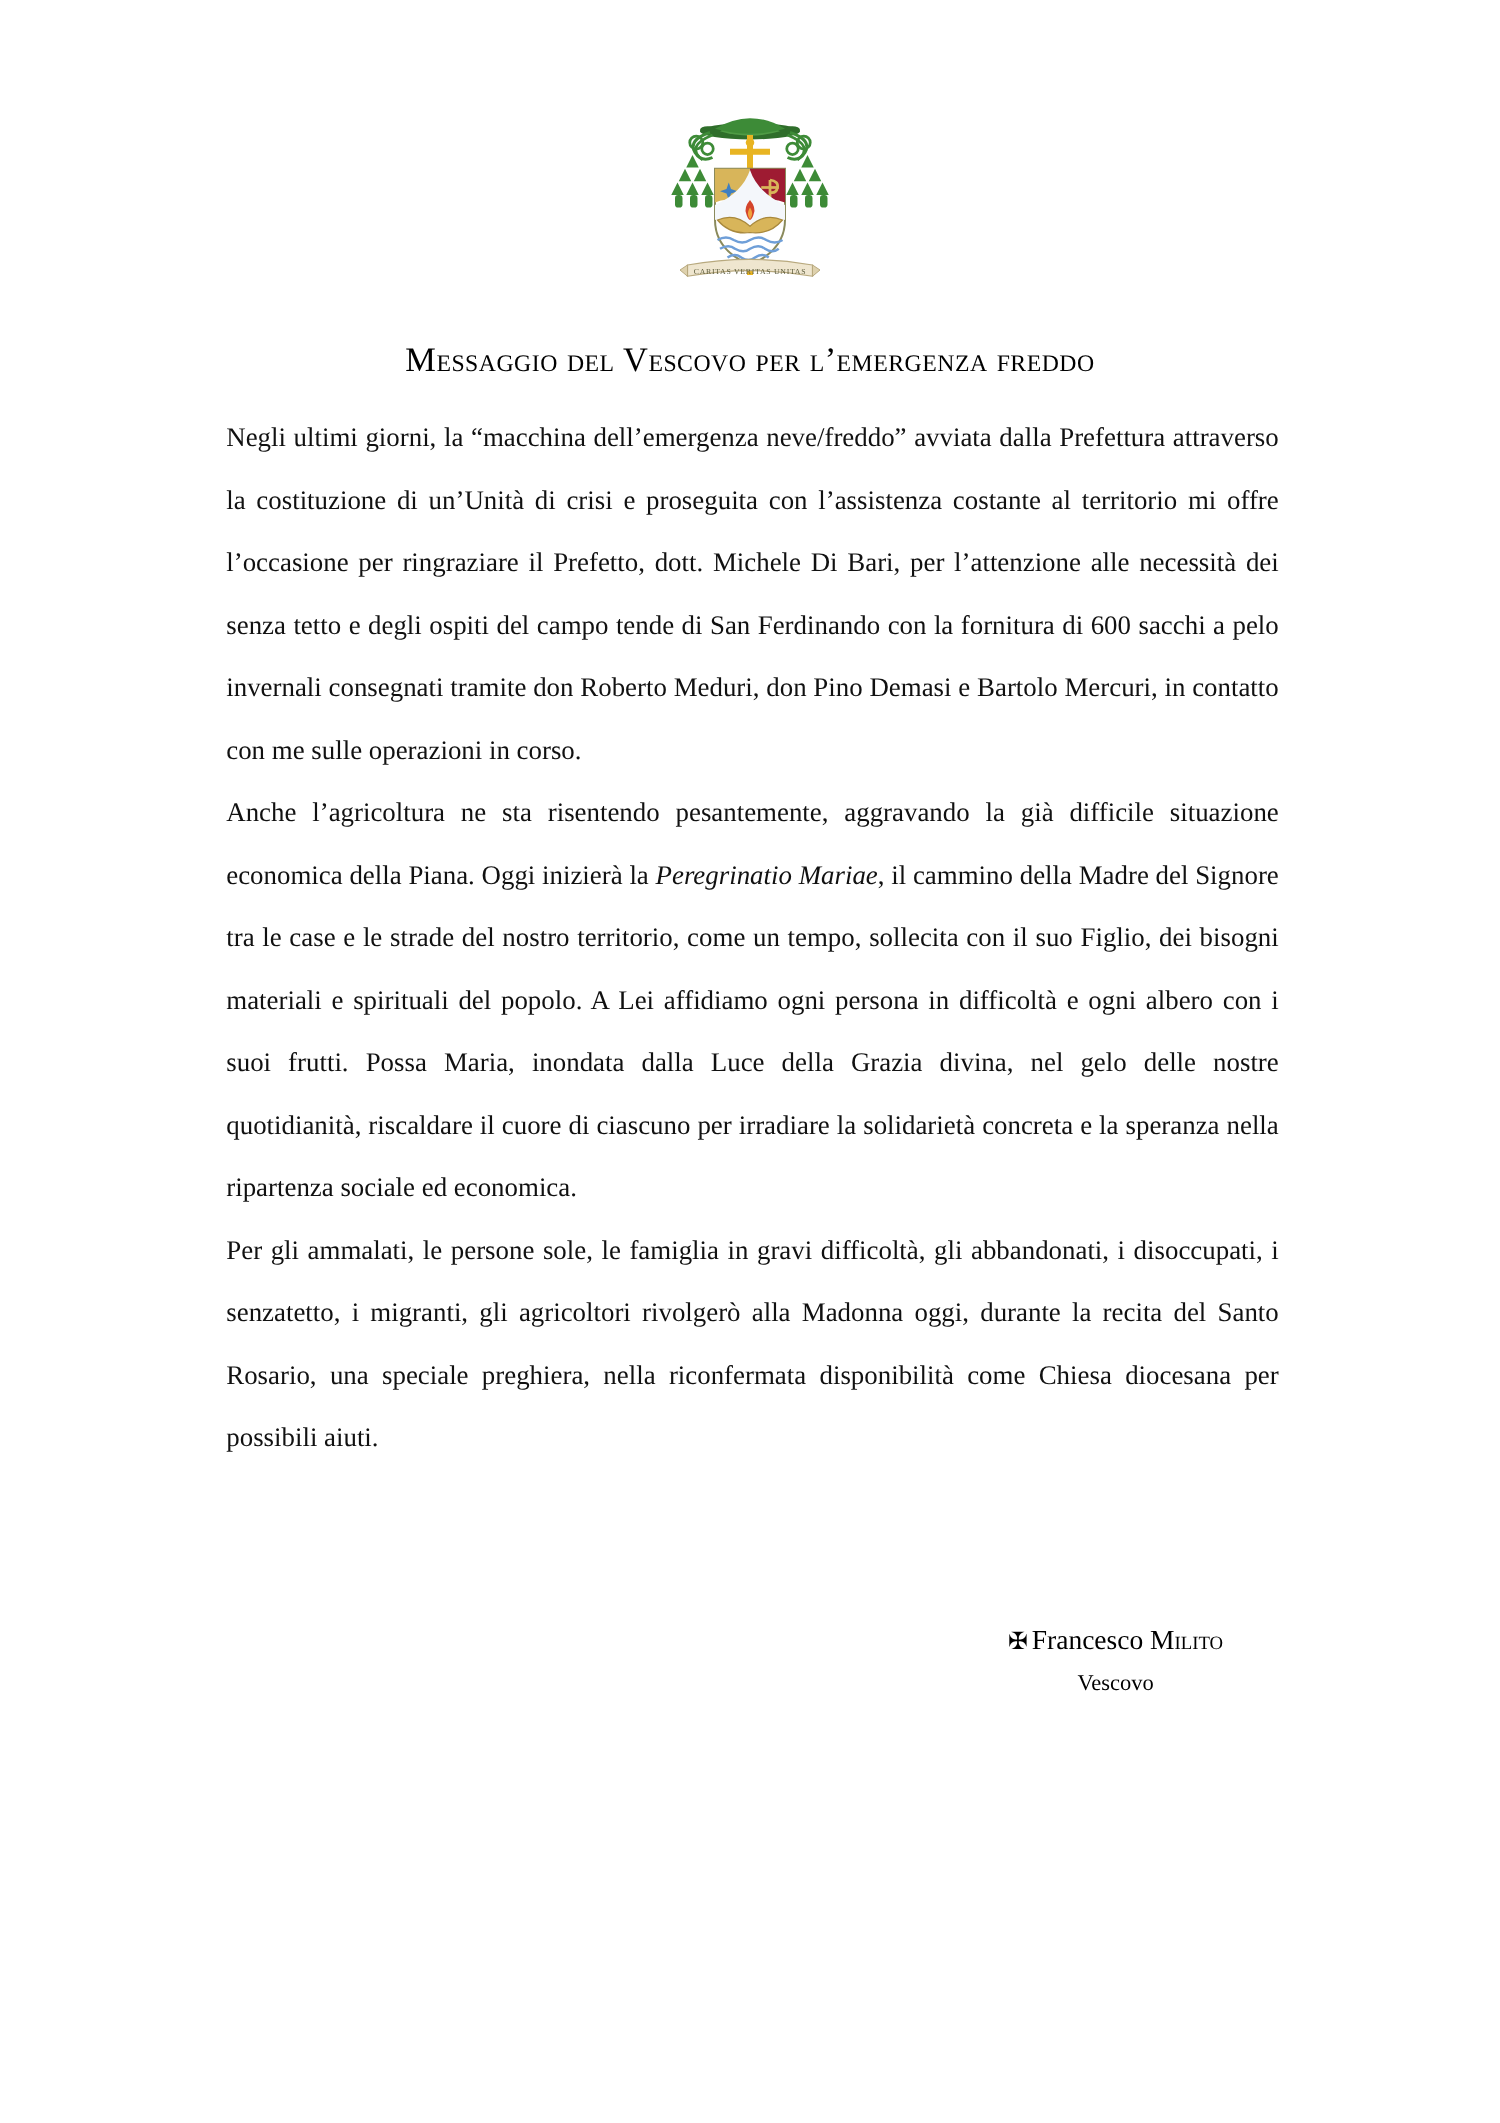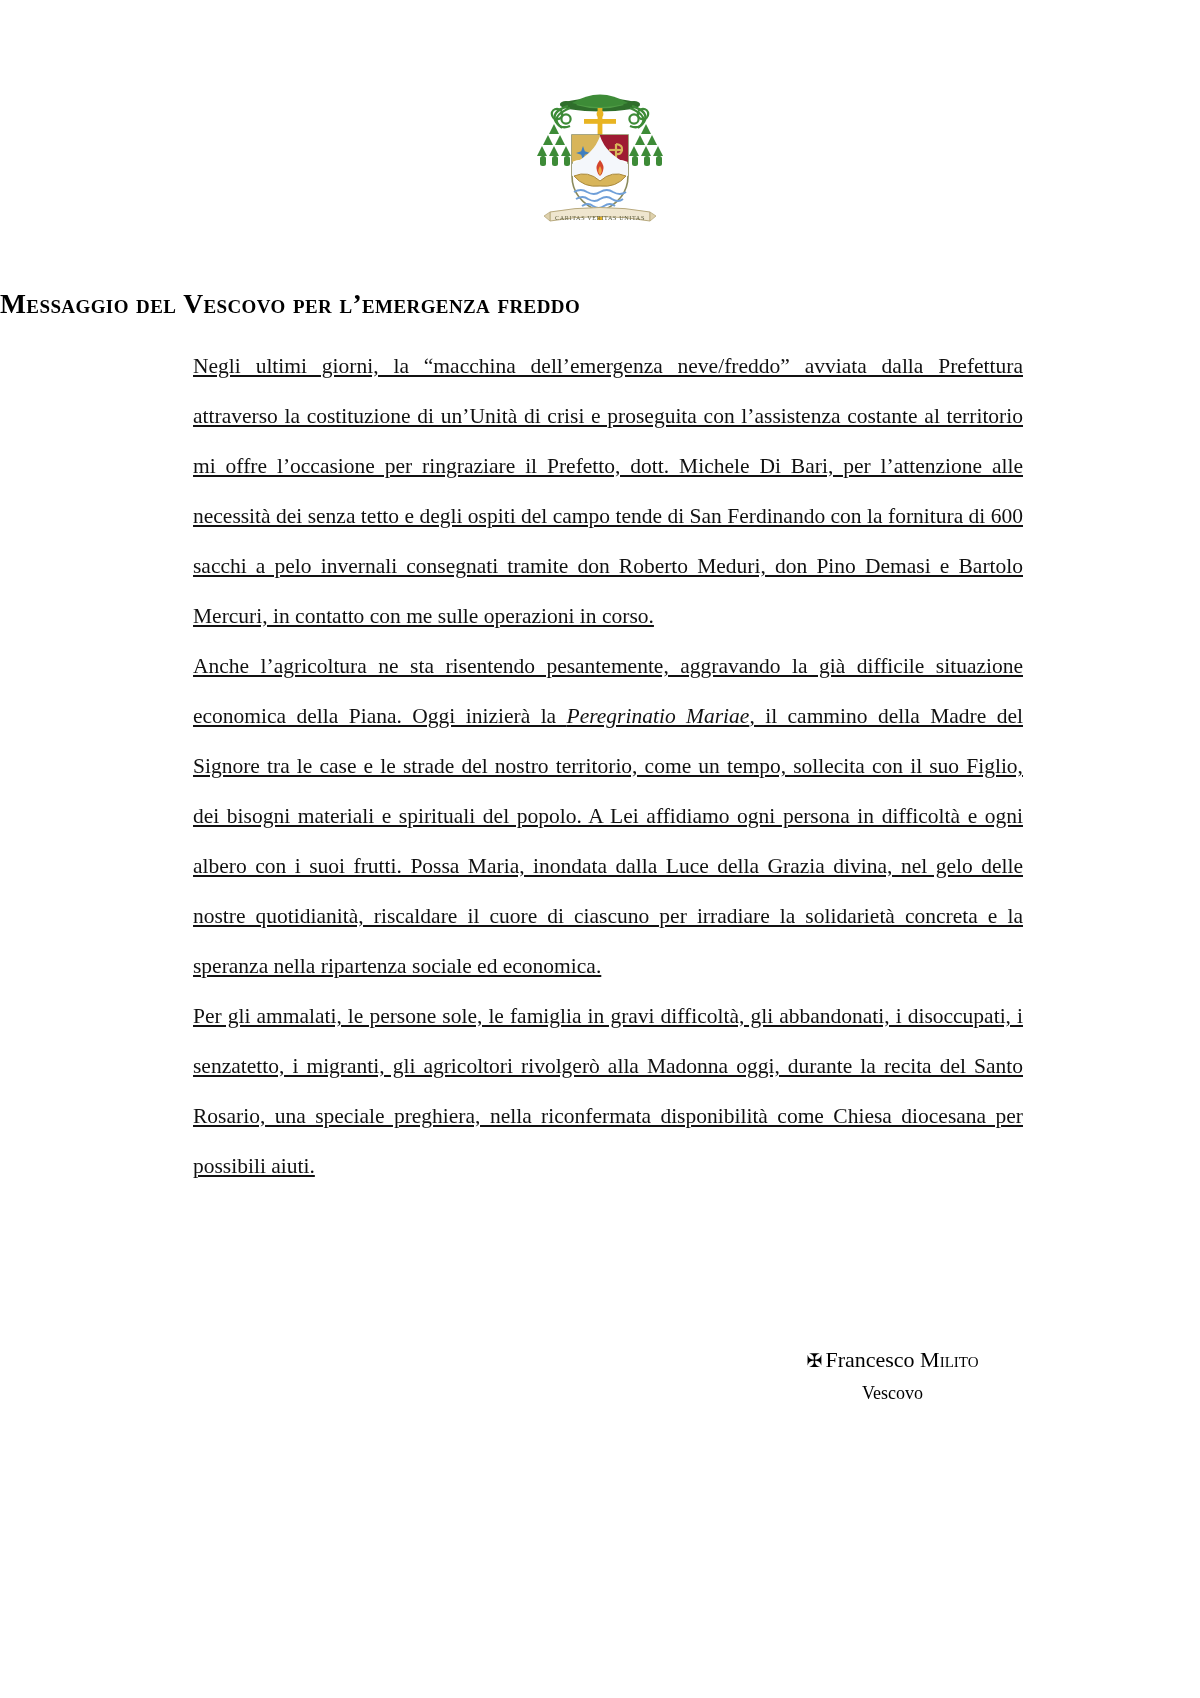--- a/index.html
+++ b/index.html
@@ -32,60 +32,60 @@
     padding-top: 88px;
   }
   .crest {
     width: 176px;
     height: 140px;
     display: block;
   }
 
   
   .doc-title {
+    text-align: center;
     font-family: "Liberation Serif", "DejaVu Serif", serif;
     font-variant: small-caps;
-    font-weight: bold;
+    font-weight: normal;
     font-size: 27.5px;
     letter-spacing: 0.4px;
-    margin: 60px 0 0 0;
+    margin: 44px 0 0 0;
     padding: 0;
     color: #000;
   }
 
   
   .body-block {
     margin: 0 auto;
     width: 846px;
     padding-top: 21px;
   }
   p.para {
     text-align: justify;
     text-justify: inter-word;
     font-size: 21.5px;
     line-height: 50px;
-    margin: 0 0 0 16px;
+    margin: 0 0 0 4px;
     padding: 0;
     color: #111;
     hyphens: none;
-    text-decoration: underline;
   }
   p.para + p.para {
     margin-top: 0;
   }
   .ital {
     font-style: italic;
   }
 
   
   .sig-block {
     position: absolute;
     left: 0;
     right: 0;
-    top: 1345px;
+    top: 1297px;
     text-align: center;
   }
   .sig-inner {
     display: inline-block;
     text-align: center;
     margin-left: 585px;
   }
   .sig-name {
     font-size: 22px;
     line-height: 30px;

